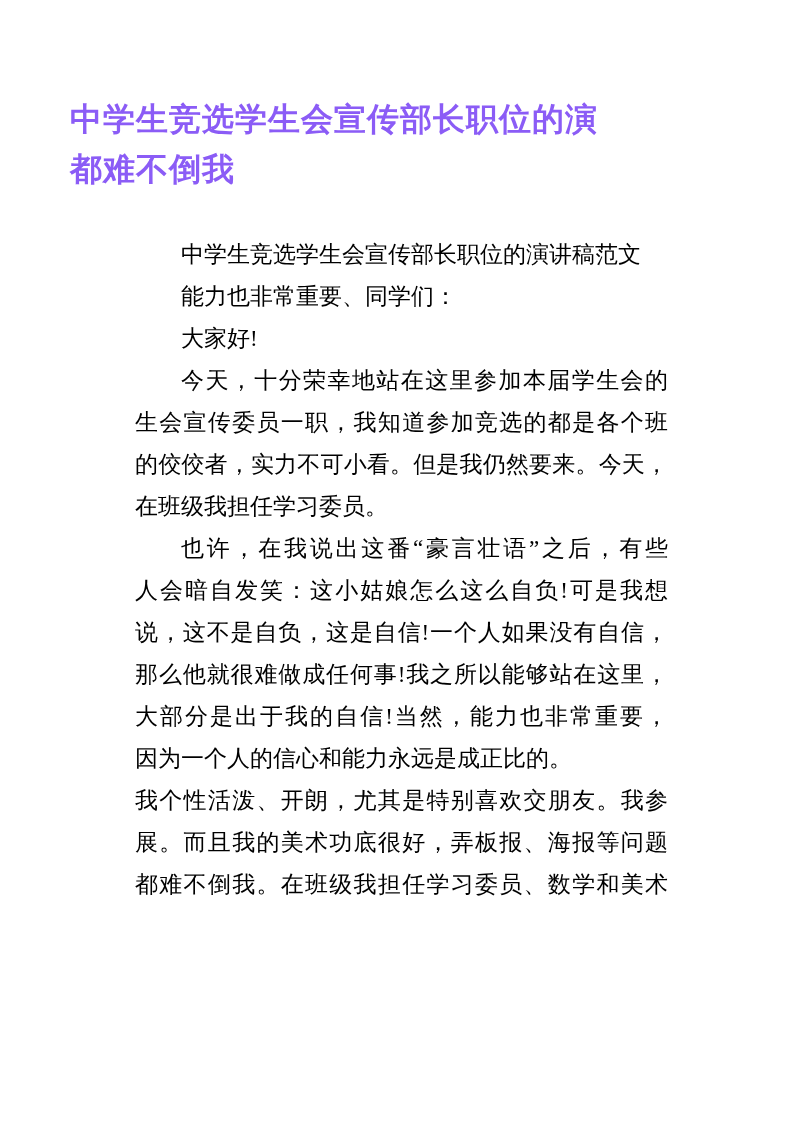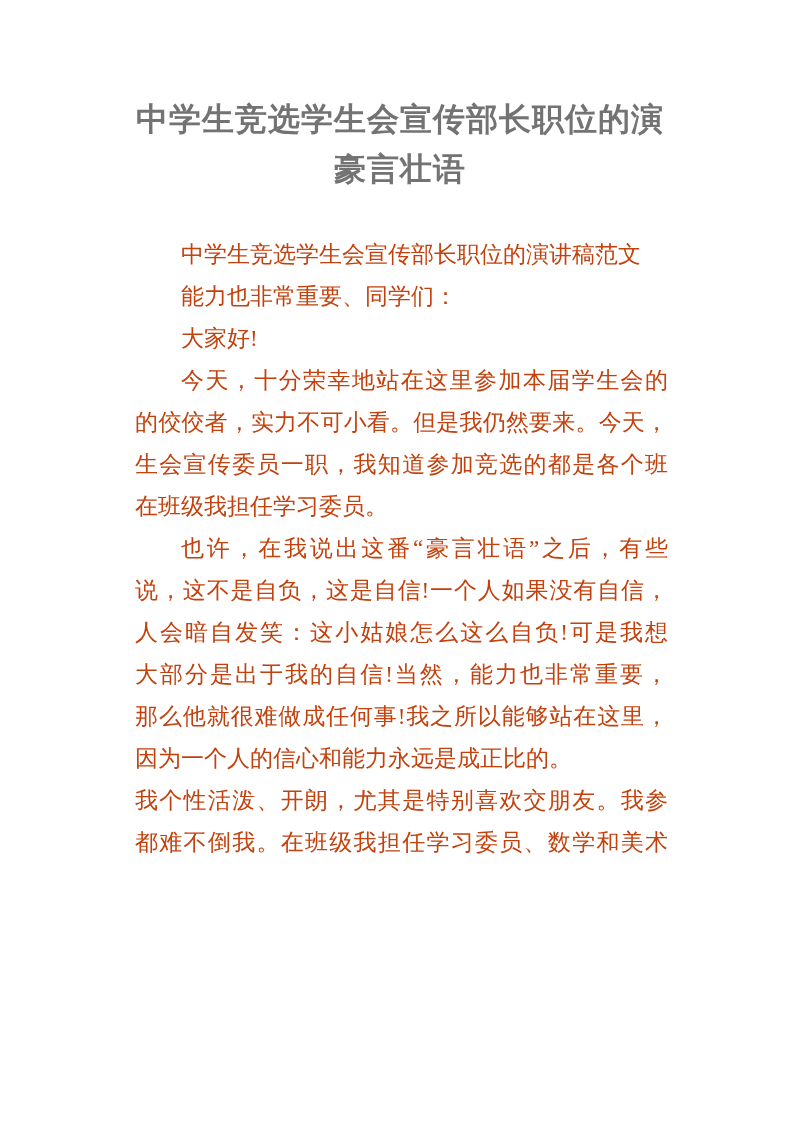--- a/index.html
+++ b/index.html
@@ -9,84 +9,85 @@
   }
   .page {
     position: relative;
     width: 800px;
     height: 1132px;
     background: #ffffff;
     overflow: hidden;
   }
   .doc-title {
     margin: 94px 70px 0 70px;
-    text-align: center;
+    text-align: left;
     font-family: "Liberation Sans", sans-serif;
     font-weight: bold;
     font-size: 32px;
     line-height: 50px;
     letter-spacing: 1px;
-    color: #737373;
+    color: #8b5cf6;
   }
   .doc-body {
     margin: 40px 132px 0 135px;
     width: 533px;
     font-family: "Liberation Serif", serif;
     font-size: 23px;
     line-height: 42px;
-    color: #c2410c;
+    color: #000000;
   }
   .para { margin: 0; }
   .ln { white-space: normal; }
   .ln.first { text-indent: 2em; }
   .ln.j {
     text-align: justify;
     text-align-last: justify;
   }
 </style>
 </head>
 <body>
 
 <div class="page">
 
   <div class="doc-title">
     <div>中学生竞选学生会宣传部长职位的演</div>
-    <div>豪言壮语</div>
+    <div>都难不倒我</div>
   </div>
 
   <div class="doc-body">
 
     <div class="para">
       <div class="ln first">中学生竞选学生会宣传部长职位的演讲稿范文</div>
     </div>
 
     <div class="para">
       <div class="ln first">能力也非常重要、同学们：</div>
     </div>
 
     <div class="para">
       <div class="ln first">大家好!</div>
     </div>
 
     <div class="para">
       <div class="ln first j">今天，十分荣幸地站在这里参加本届学生会的</div>
+      <div class="ln j">生会宣传委员一职，我知道参加竞选的都是各个班</div>
       <div class="ln j">的佼佼者，实力不可小看。但是我仍然要来。今天，</div>
-      <div class="ln j">生会宣传委员一职，我知道参加竞选的都是各个班</div>
       <div class="ln">在班级我担任学习委员。</div>
     </div>
 
     <div class="para">
       <div class="ln first j">也许，在我说出这番“豪言壮语”之后，有些</div>
+      <div class="ln j">人会暗自发笑：这小姑娘怎么这么自负!可是我想</div>
       <div class="ln j">说，这不是自负，这是自信!一个人如果没有自信，</div>
-      <div class="ln j">人会暗自发笑：这小姑娘怎么这么自负!可是我想</div>
+      <div class="ln j">那么他就很难做成任何事!我之所以能够站在这里，</div>
       <div class="ln j">大部分是出于我的自信!当然，能力也非常重要，</div>
-      <div class="ln j">那么他就很难做成任何事!我之所以能够站在这里，</div>
       <div class="ln">因为一个人的信心和能力永远是成正比的。</div>
     </div>
 
     <div class="para">
       <div class="ln j">我个性活泼、开朗，尤其是特别喜欢交朋友。我参</div>
+      <div class="ln j">展。而且我的美术功底很好，弄板报、海报等问题</div>
       <div class="ln j">都难不倒我。在班级我担任学习委员、数学和美术</div>
     </div>
 
   </div>
 
 </div>
 
 </body></html>

